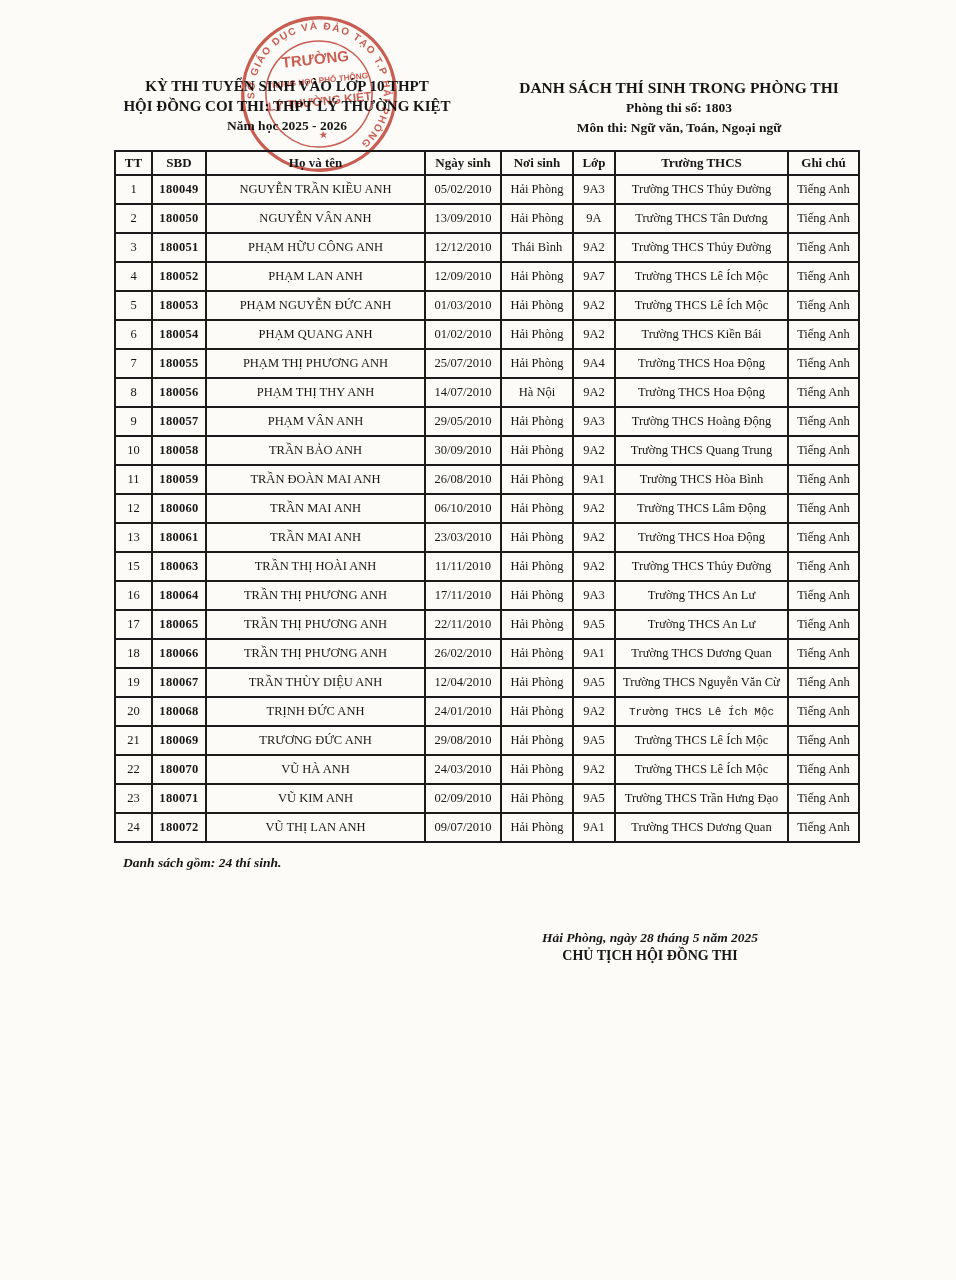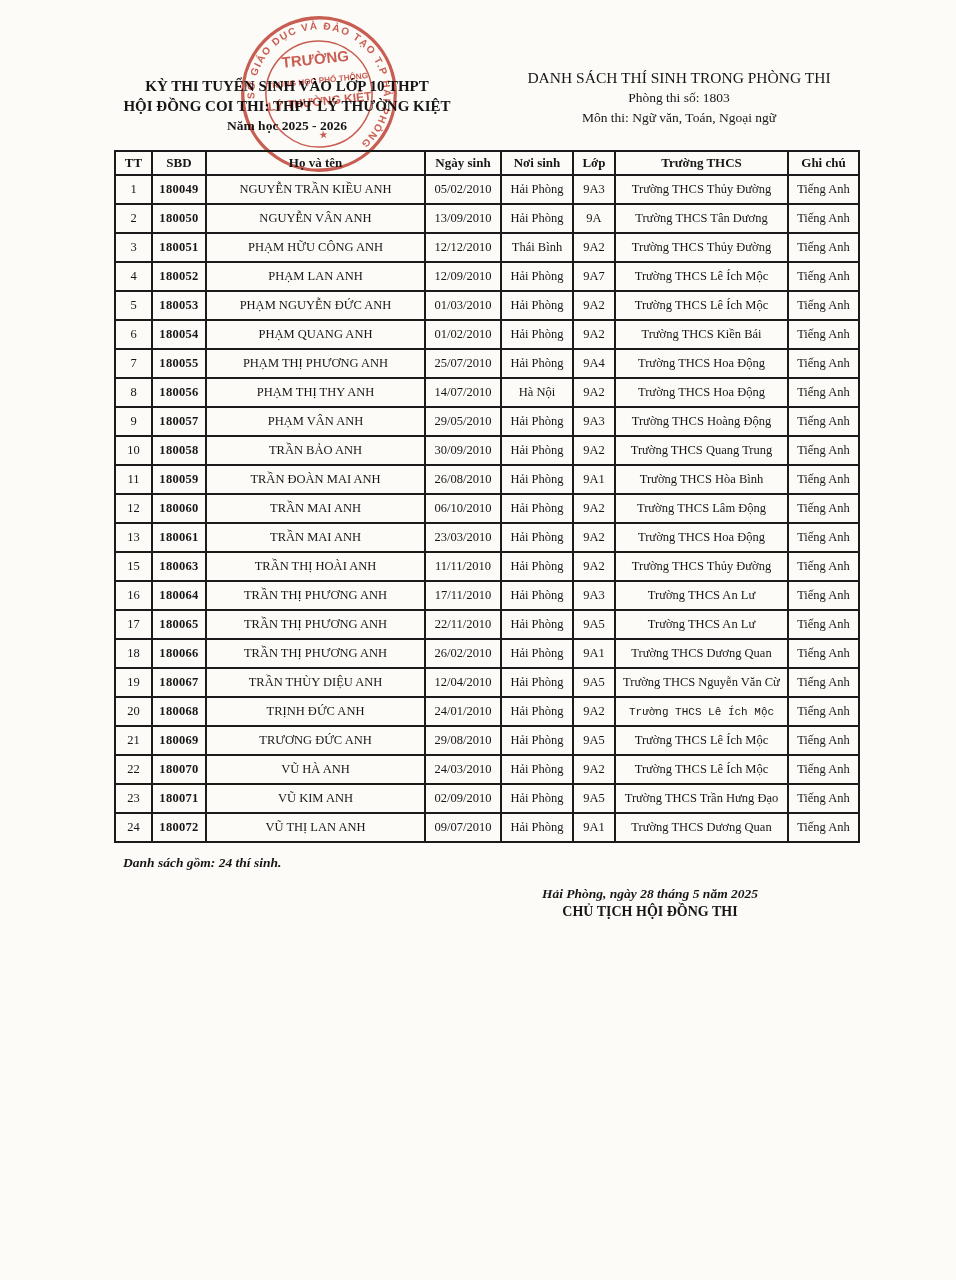--- a/index.html
+++ b/index.html
@@ -15,22 +15,22 @@
     position:absolute;inset:0;
     background:#fcfbf8;
   }
   
   .hdr-left{
     position:absolute;left:112px;top:76px;width:350px;
     text-align:center;font-weight:bold;line-height:20px;font-size:15px;
   }
   .hdr-left .l3{font-size:13.5px;}
   .hdr-right{
-    position:absolute;left:505px;top:68px;width:348px;
-    text-align:center;font-weight:normal;line-height:20px;
+    position:absolute;left:505px;top:78px;width:348px;
+    text-align:center;font-weight:bold;line-height:20px;
   }
   .hdr-right .l1{font-size:15.5px;}
   .hdr-right .l2,.hdr-right .l3{font-size:13.5px;}
   
   .stamp{
     position:absolute;left:237px;top:12px;width:164px;height:164px;
     color:#c03a2d;
     opacity:.82;
     transform:rotate(-6deg);
     mix-blend-mode:multiply;
@@ -56,21 +56,21 @@
   td[data-field="school"]{text-align:left;padding-left:5px;}
   tbody tr:nth-child(19) td[data-field="school"]{font-size:11px;font-family:Liberation Mono, monospace;}
   
   .summary{
     position:absolute;left:123px;top:855px;
     font-style:italic;font-weight:600;font-size:13.5px;text-align:center;
   }
   .signature{
     position:absolute;left:470px;top:886px;width:360px;text-align:center;
   }
-  .signature .place-date{font-style:italic;font-weight:600;font-size:13.5px;}
+  .signature .place-date{font-style:italic;font-weight:600;font-size:13.5px;margin-top:44px;}
   .signature .signer{font-weight:bold;font-size:14px;margin-top:2px;}
 </style>
 </head>
 <body>
 
 <div class="page">
 
   <div class="hdr-left">
     <div class="l1">KỲ THI TUYỂN SINH VÀO LỚP 10 THPT</div>
     <div class="l2">HỘI ĐỒNG COI THI: THPT LÝ THƯỜNG KIỆT</div>

